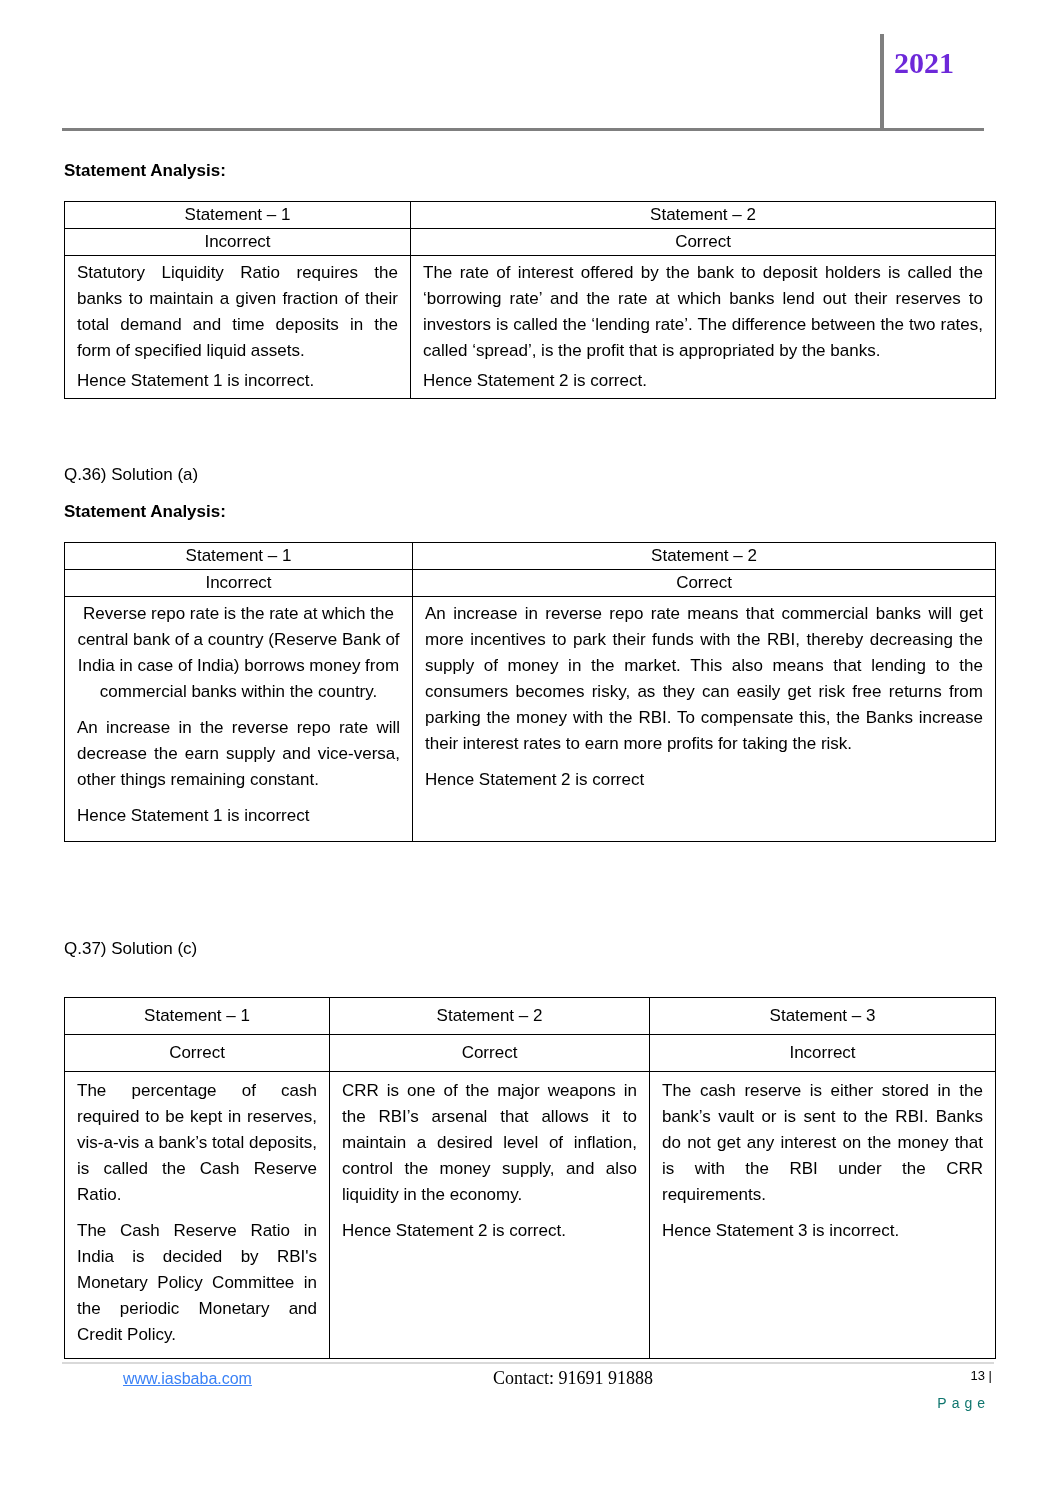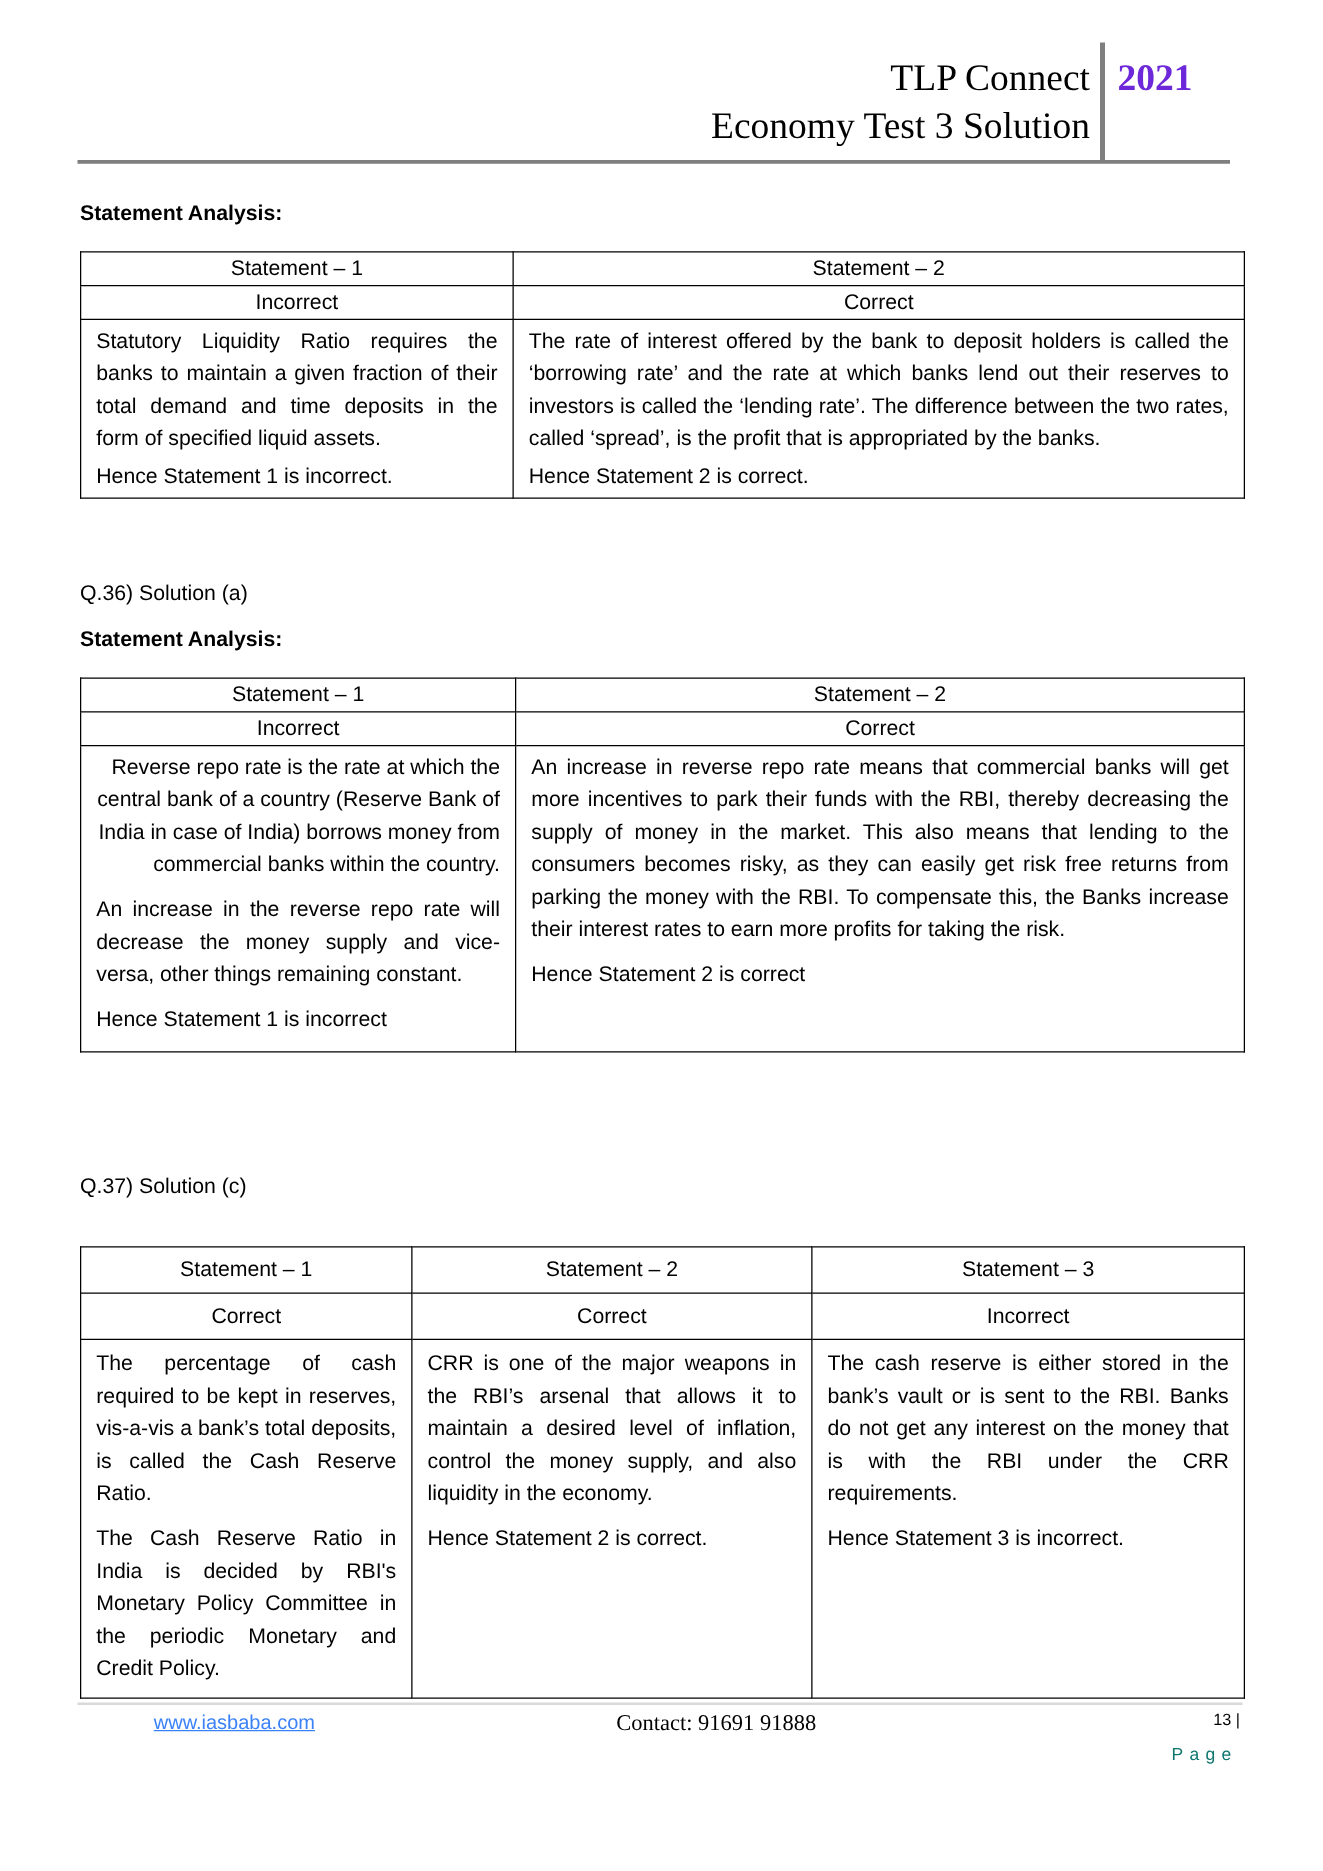--- a/index.html
+++ b/index.html
@@ -40,24 +40,20 @@
   .footer-rule { position: absolute; left: 62px; top: 1362px; width: 932px; height: 2px; background: #d9d9d9; }
   .footer-link { position: absolute; left: 123px; top: 1370px; font-size: 16px; color: #3b82f6; text-decoration: underline; }
   .footer-contact { position: absolute; left: 493px; top: 1368px; font-family: "Liberation Serif", "DejaVu Serif", serif; font-size: 18px; }
   .footer-page { position: absolute; right: 66px; top: 1368px; font-size: 13px; }
   .footer-page-label { position: absolute; right: 68px; top: 1395px; font-size: 14px; letter-spacing: 5px; color: #0f766e; }
 </style>
 </head>
 <body>
 
 <div class="header">
-  <div class="header-title-block">
-    <div>TLP Connect</div>
-    <div>Economy Test 3 Solution</div>
-  </div>
   <div class="header-divider-v"></div>
   <div class="header-year">2021</div>
   <div class="header-divider-h"></div>
 </div>
 
 <div class="text bold" style="left:64px; top:158px;">Statement Analysis:</div>
 
 <table class="st" style="left:64px; top:201px; width:931px;">
   <colgroup>
       <col style="width:346px">
@@ -97,22 +93,22 @@
       <tr>
     <th>Statement – 1</th>
     <th>Statement – 2</th>
   </tr>
   <tr>
     <th>Incorrect</th>
     <th>Correct</th>
   </tr>
   <tr>
     <td class="cell-body" style="padding-bottom:8px;">
-      <p style="text-align:right">Reverse repo rate is the rate at which the central bank of a country (Reserve Bank of India in case of India) borrows money from commercial banks within the country.</p>
-      <p>An increase in the reverse repo rate will decrease the money supply and vice-versa, other things remaining constant.</p>
+      <p style="text-align:center">Reverse repo rate is the rate at which the central bank of a country (Reserve Bank of India in case of India) borrows money from commercial banks within the country.</p>
+      <p>An increase in the reverse repo rate will decrease the earn supply and vice-versa, other things remaining constant.</p>
       <p style="text-align:left">Hence Statement 1 is incorrect</p>
     </td>
     <td class="cell-body">
       <p>An increase in reverse repo rate means that commercial banks will get more incentives to park their funds with the RBI, thereby decreasing the supply of money in the market. This also means that lending to the consumers becomes risky, as they can easily get risk free returns from parking the money with the RBI. To compensate this, the Banks increase their interest rates to earn more profits for taking the risk.</p>
       <p style="text-align:left">Hence Statement 2 is correct</p>
     </td>
   </tr>
 </tbody>
   </table>
 

